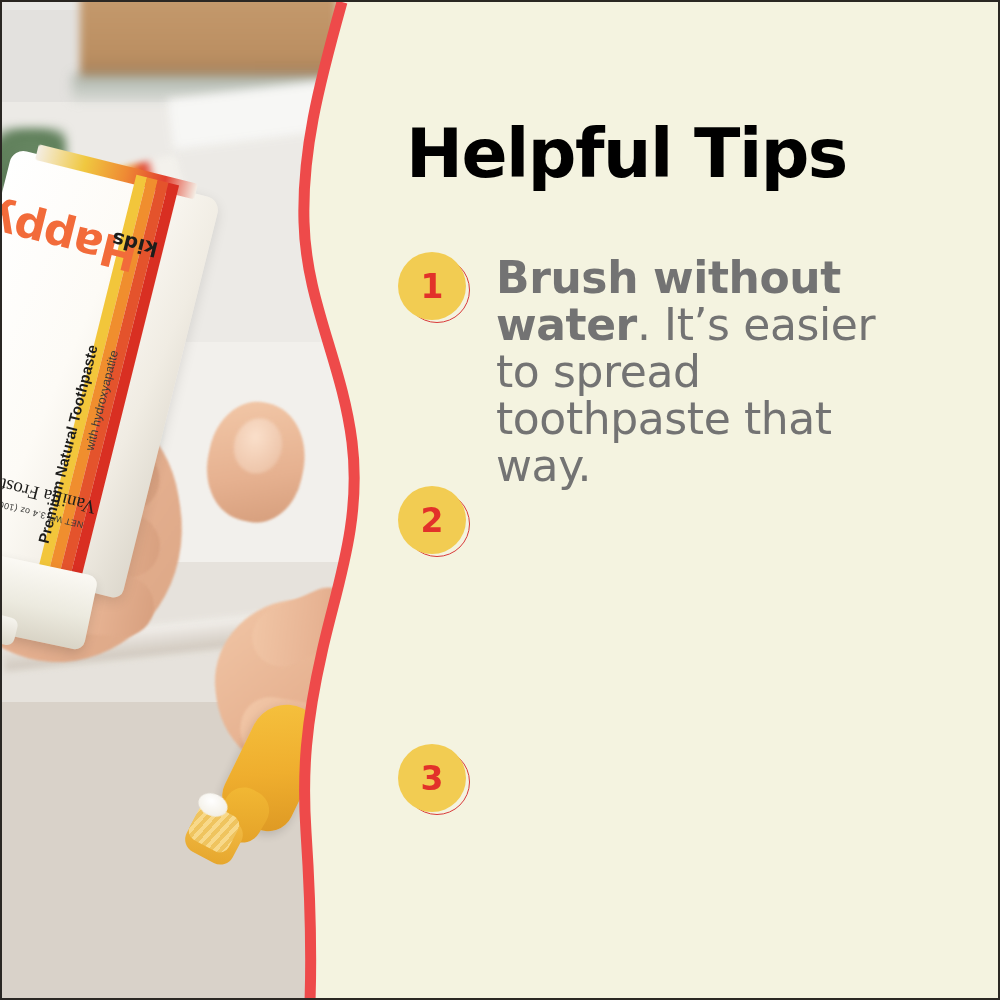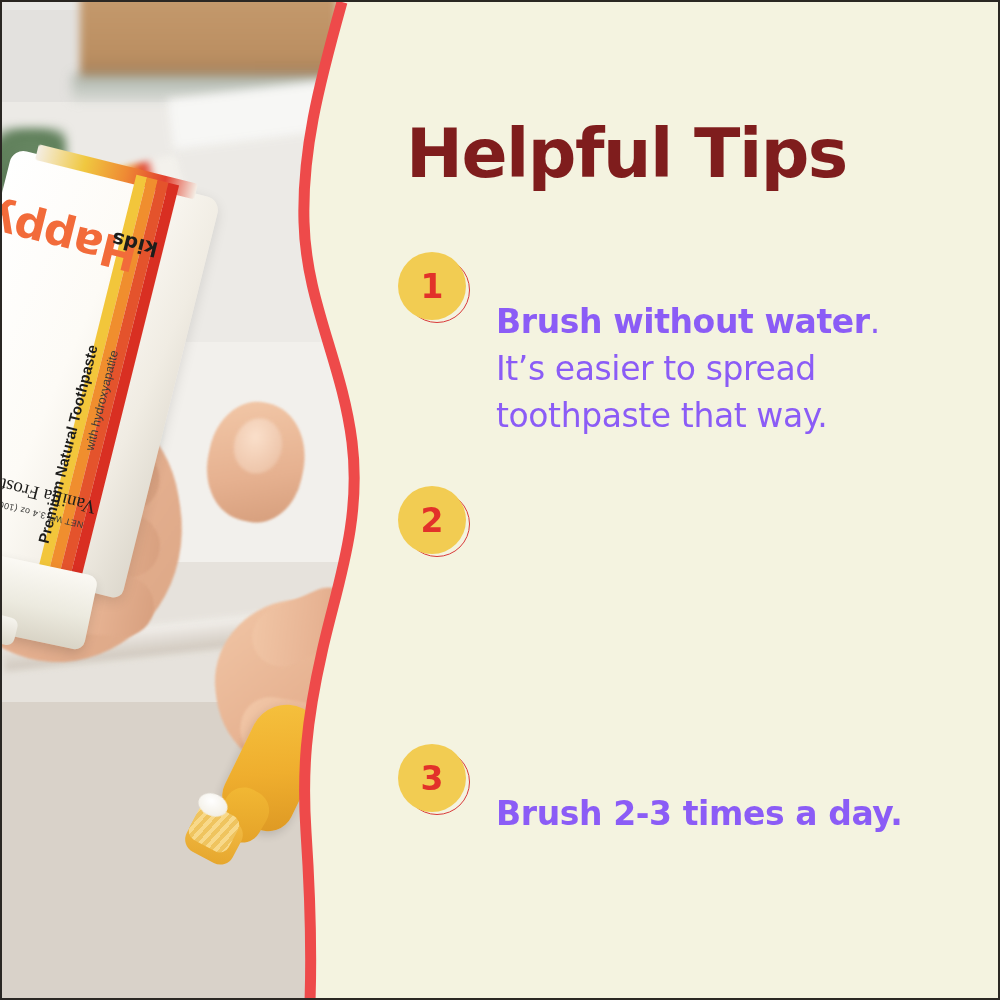--- a/index.html
+++ b/index.html
@@ -322,21 +322,21 @@
 
   
   .content {
     position: absolute;
     left: 396px; top: 0;
     width: 590px; height: 996px;
   }
   .title {
     position: absolute;
     left: 8px; top: 112px;
-    color: #7f1d1d;
+    color: #000000;
     font-size: 68px;
     font-weight: bold;
     letter-spacing: -1.5px;
     font-family: "DejaVu Sans", sans-serif;
   }
   .tip {
     position: absolute;
     left: 0;
     width: 520px;
     display: flex;
@@ -372,27 +372,26 @@
   }
   .badge-num {
     color: #E2312A;
     font-size: 33px;
     font-weight: bold;
     font-family: "DejaVu Sans", sans-serif;
     line-height: 1;
   }
   .tip-text {
     flex: 1 1 auto;
-    color: #8b5cf6;
-    font-size: 33px;
+    color: #737373;
+    font-size: 44px;
     line-height: 47px;
     font-family: "DejaVu Sans", sans-serif;
     letter-spacing: -.4px;
     padding-top: 2px;
-    margin-top: 44px;
   }
   .tip-text b { font-weight: bold; }
   .tip-text span { font-weight: normal; }
 </style>
 </head>
 <body>
 
 <div id="infographic">
 
   <div class="photo-pane">
@@ -471,19 +470,16 @@
       </div>
     </div>
 
     <div class="tip tip-3">
       <div class="badge">
         <div class="badge-ring"></div>
         <div class="badge-disc">
           <span class="badge-num">3</span>
         </div>
       </div>
-      <div class="tip-text">
-        <b>Brush 2-3 times a day.</b><span></span>
-      </div>
     </div>
 
   </div>
 </div>
 
 </body></html>

